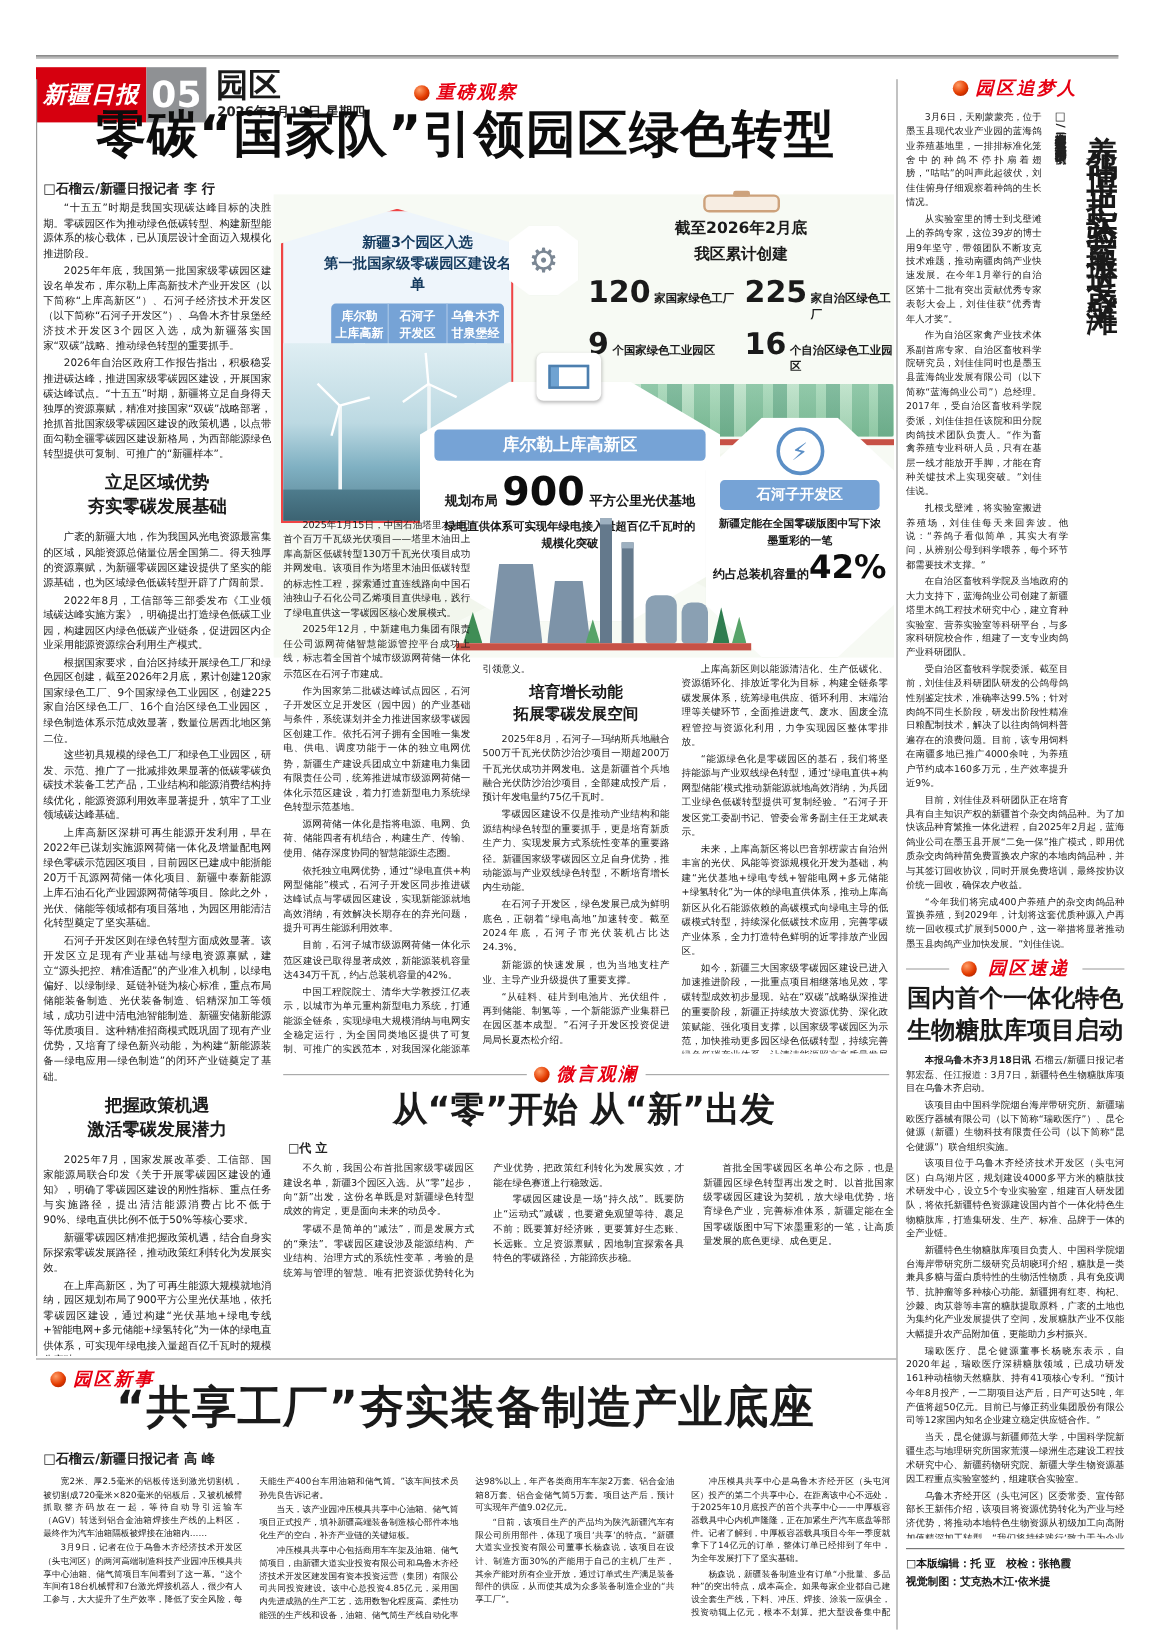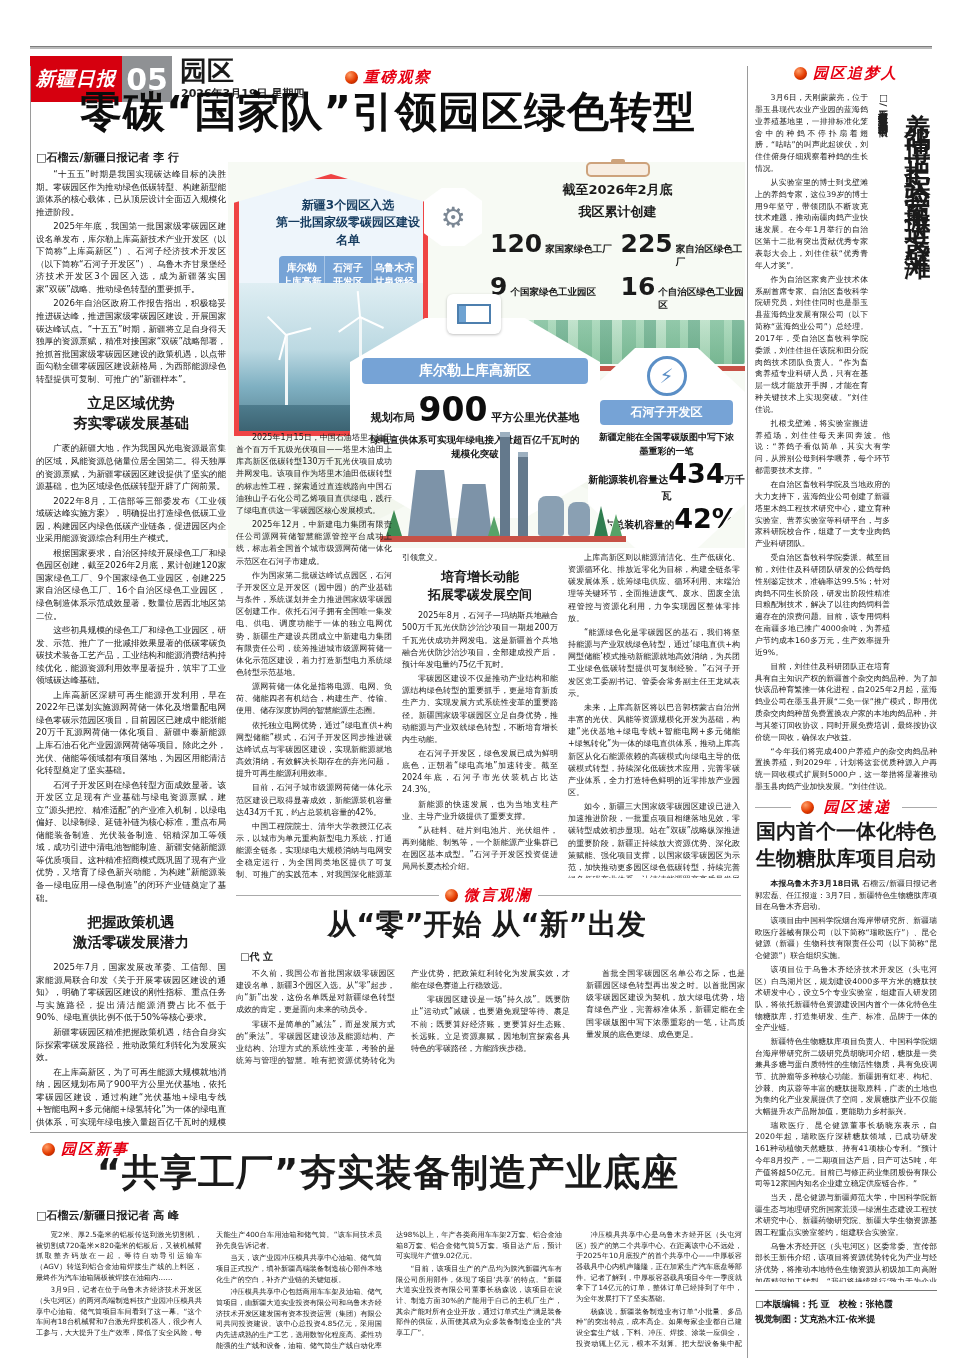--- a/index.html
+++ b/index.html
@@ -34,21 +34,21 @@
   .col2 { left:236px; top:432px; width:156px; height:446px; }
   .col3 { left:402px; top:552px; width:156px; height:326px; }
   .col4 { left:568px; top:552px; width:172px; height:326px; }
   .frag { text-align:justify; margin-bottom:2px; }
   .subhead3 { text-align:center; font-weight:900; font-size:13px; line-height:1.35; margin:4px 0 7px;font-family:Liberation Serif, serif; }
   
   .infog { left:228px; top:162px; width:517px; height:386px; background:#f7faf4; overflow:visible; }
   .hexdeco { position:absolute; border:1px solid #dcead8; background:#f0f6ec;
              clip-path:polygon(50% 0,100% 25%,100% 75%,50% 100%,0 75%,0 25%); opacity:.8; }
   .leftpanel { position:absolute; left:6px; top:12px; width:194px; height:262px; background:#eef5fb;
-               border:5px solid #ef4444; clip-path:polygon(50% 0,100% 11%,100% 100%,0 100%,0 11%);padding-left:34px; }
+               border:2px solid #ef4444; clip-path:polygon(50% 0,100% 11%,100% 100%,0 100%,0 11%);padding-left:34px; }
   .lp-title { margin-top:18px; text-align:center; font-weight:900; font-size:12px; line-height:1.45; color:#143a5e; }
   .lp-bar { margin:7px 6px 12px; background:#76a3d6; border-radius:4px; display:flex; color:#fff;
             font-size:10px; font-weight:bold; text-align:center; }
   .lp-cell { flex:1; padding:5px 2px; line-height:1.35; }
   .lp-cell + .lp-cell { border-left:1px solid #a9c6e6; }
   .lp-photo { position:absolute; left:0; bottom:0; width:100%; height:148px;
               background:linear-gradient(#dfeef3 0%,#bcd9e2 45%,#7fb0c2 70%,#57808f 100%); overflow:hidden; }
   .turb-pole { position:absolute; width:3px; background:#f2f7f8; }
   .blade { position:absolute; width:2px; height:26px; background:#fff; transform-origin:50% 0; }
   .octa { position:absolute; background:#fff; filter:drop-shadow(0 2px 3px rgba(120,150,120,.5));
@@ -235,23 +235,20 @@
       <span>平方公里光伏基地</span>
     </div>
     <div class="k-line2">绿电直供体系可实现年绿电接入量超百亿千瓦时的规模化突破</div>
   </div>
 
   <div class="octa shihezi">
     <div class="bulb">⚡</div>
     <div class="octa-title" style="font-size:12px;margin-top:4px;">石河子开发区</div>
     <div class="s-line1">新疆定能在全国零碳版图中写下浓墨重彩的一笔</div>
     <div class="s-line2">
-      <span>新能源装机容量达</span><span class="bignum">434</span><span>万千瓦</span>
-    </div>
-    <div class="s-line2">
       <span>约占总装机容量的</span><span class="bignum">42%</span>
     </div>
   </div>
 
   <div class="factory">
     <div class="cool" style="left:28px;width:44px;height:66px;"></div>
     <div class="cool" style="left:76px;width:36px;height:52px;"></div>
     <div class="chimney" style="left:120px;width:10px;height:104px;"></div>
     <div class="chimney" style="left:138px;width:10px;height:84px;"></div>
     <div class="tank" style="left:158px;width:26px;height:40px;"></div>

